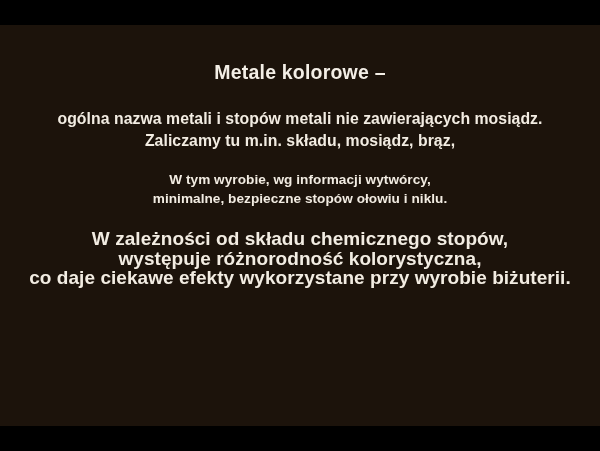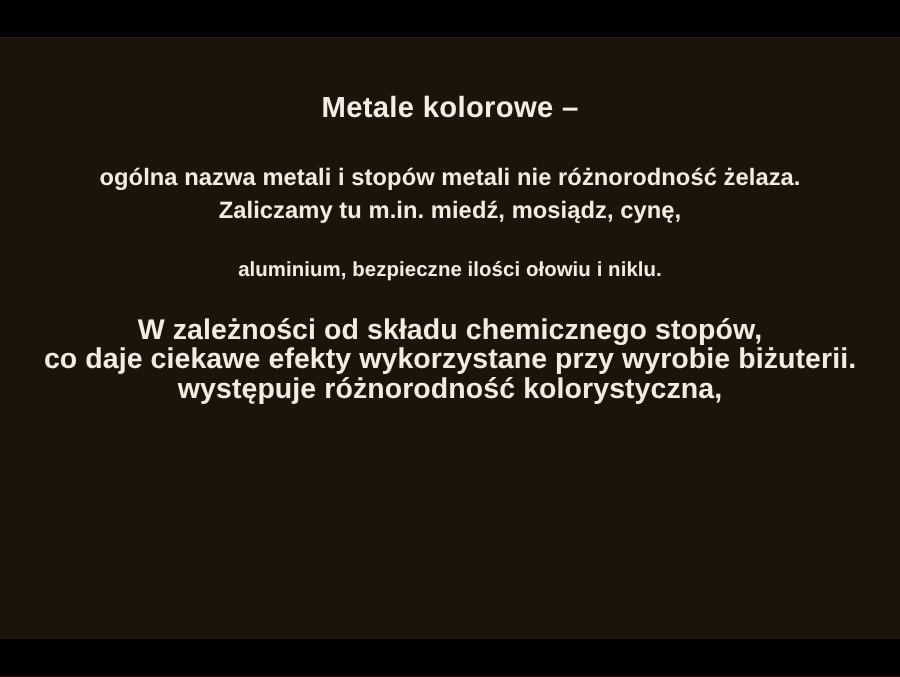--- a/index.html
+++ b/index.html
@@ -9,21 +9,21 @@
     background: #000000;
   }
   body {
     font-family: "Liberation Sans", sans-serif;
   }
 
   .frame {
     position: relative;
     width: 600px;
     height: 451px;
-    background: #c2410c;
+    background: #0369a1;
     overflow: hidden;
   }
 
   
   .letterbox {
     position: absolute;
     left: 0;
     width: 600px;
     background: #000000;
     z-index: 3;
@@ -102,31 +102,32 @@
 
   <div class="letterbox top"></div>
 
   <div class="slide"></div>
 
   <div class="content">
 
     <h1 class="title">Metale kolorowe –</h1>
 
     <p class="para para-intro">
-      <span class="line">ogólna nazwa metali i stopów metali nie różnorodność żelaza.</span>
-      <span class="line">Zaliczamy tu m.in. miedź, mosiądz, cynę,</span>
+      <span class="line">ogólna nazwa metali i stopów metali nie zawierających mosiądz.</span>
+      <span class="line">Zaliczamy tu m.in. składu, mosiądz, brąz,</span>
     </p>
 
     <p class="para para-note">
-      <span class="line">aluminium, bezpieczne ilości ołowiu i niklu.</span>
+      <span class="line">W tym wyrobie, wg informacji wytwórcy,</span>
+      <span class="line">minimalne, bezpieczne stopów ołowiu i niklu.</span>
     </p>
 
     <p class="para para-closing">
       <span class="line">W zależności od składu chemicznego stopów,</span>
+      <span class="line">występuje różnorodność kolorystyczna,</span>
       <span class="line">co daje ciekawe efekty wykorzystane przy wyrobie biżuterii.</span>
-      <span class="line">występuje różnorodność kolorystyczna,</span>
     </p>
 
   </div>
 
   <div class="letterbox bottom"></div>
 
 </div>
 
 </body></html>

